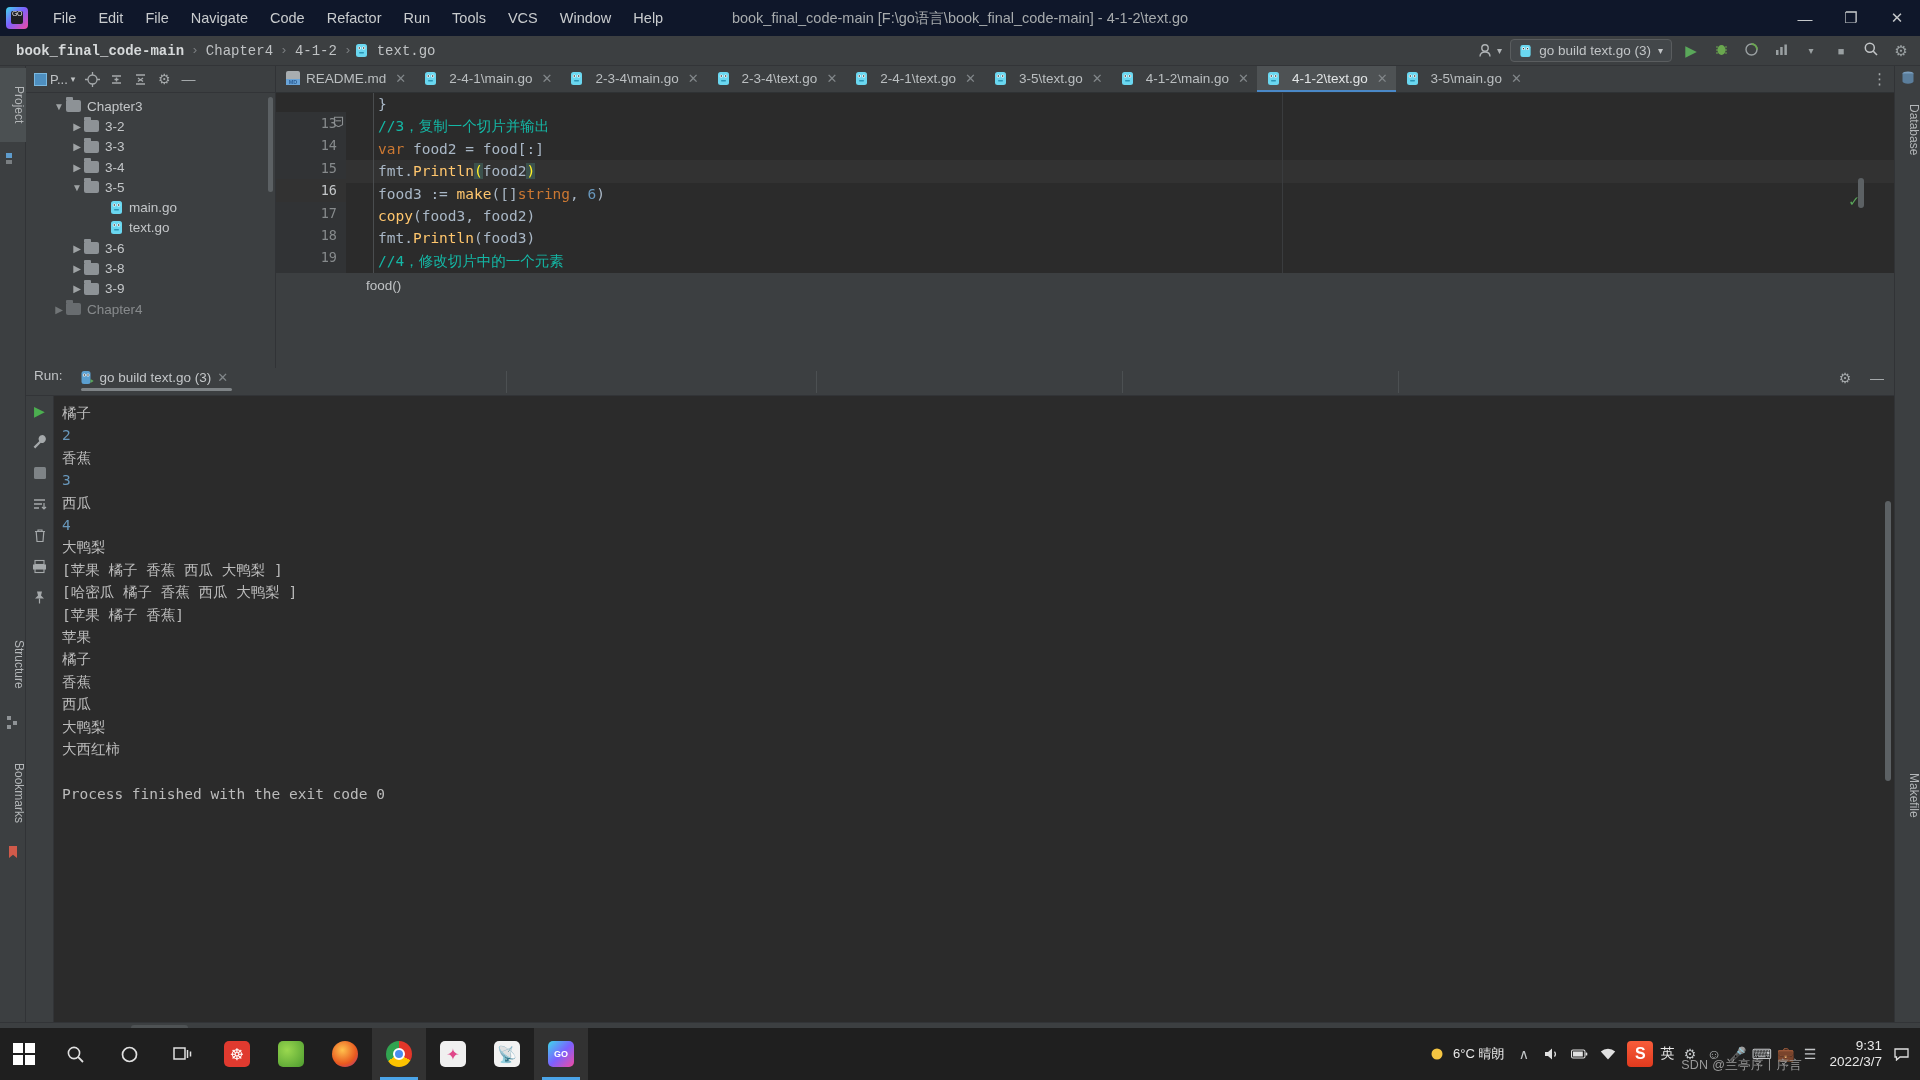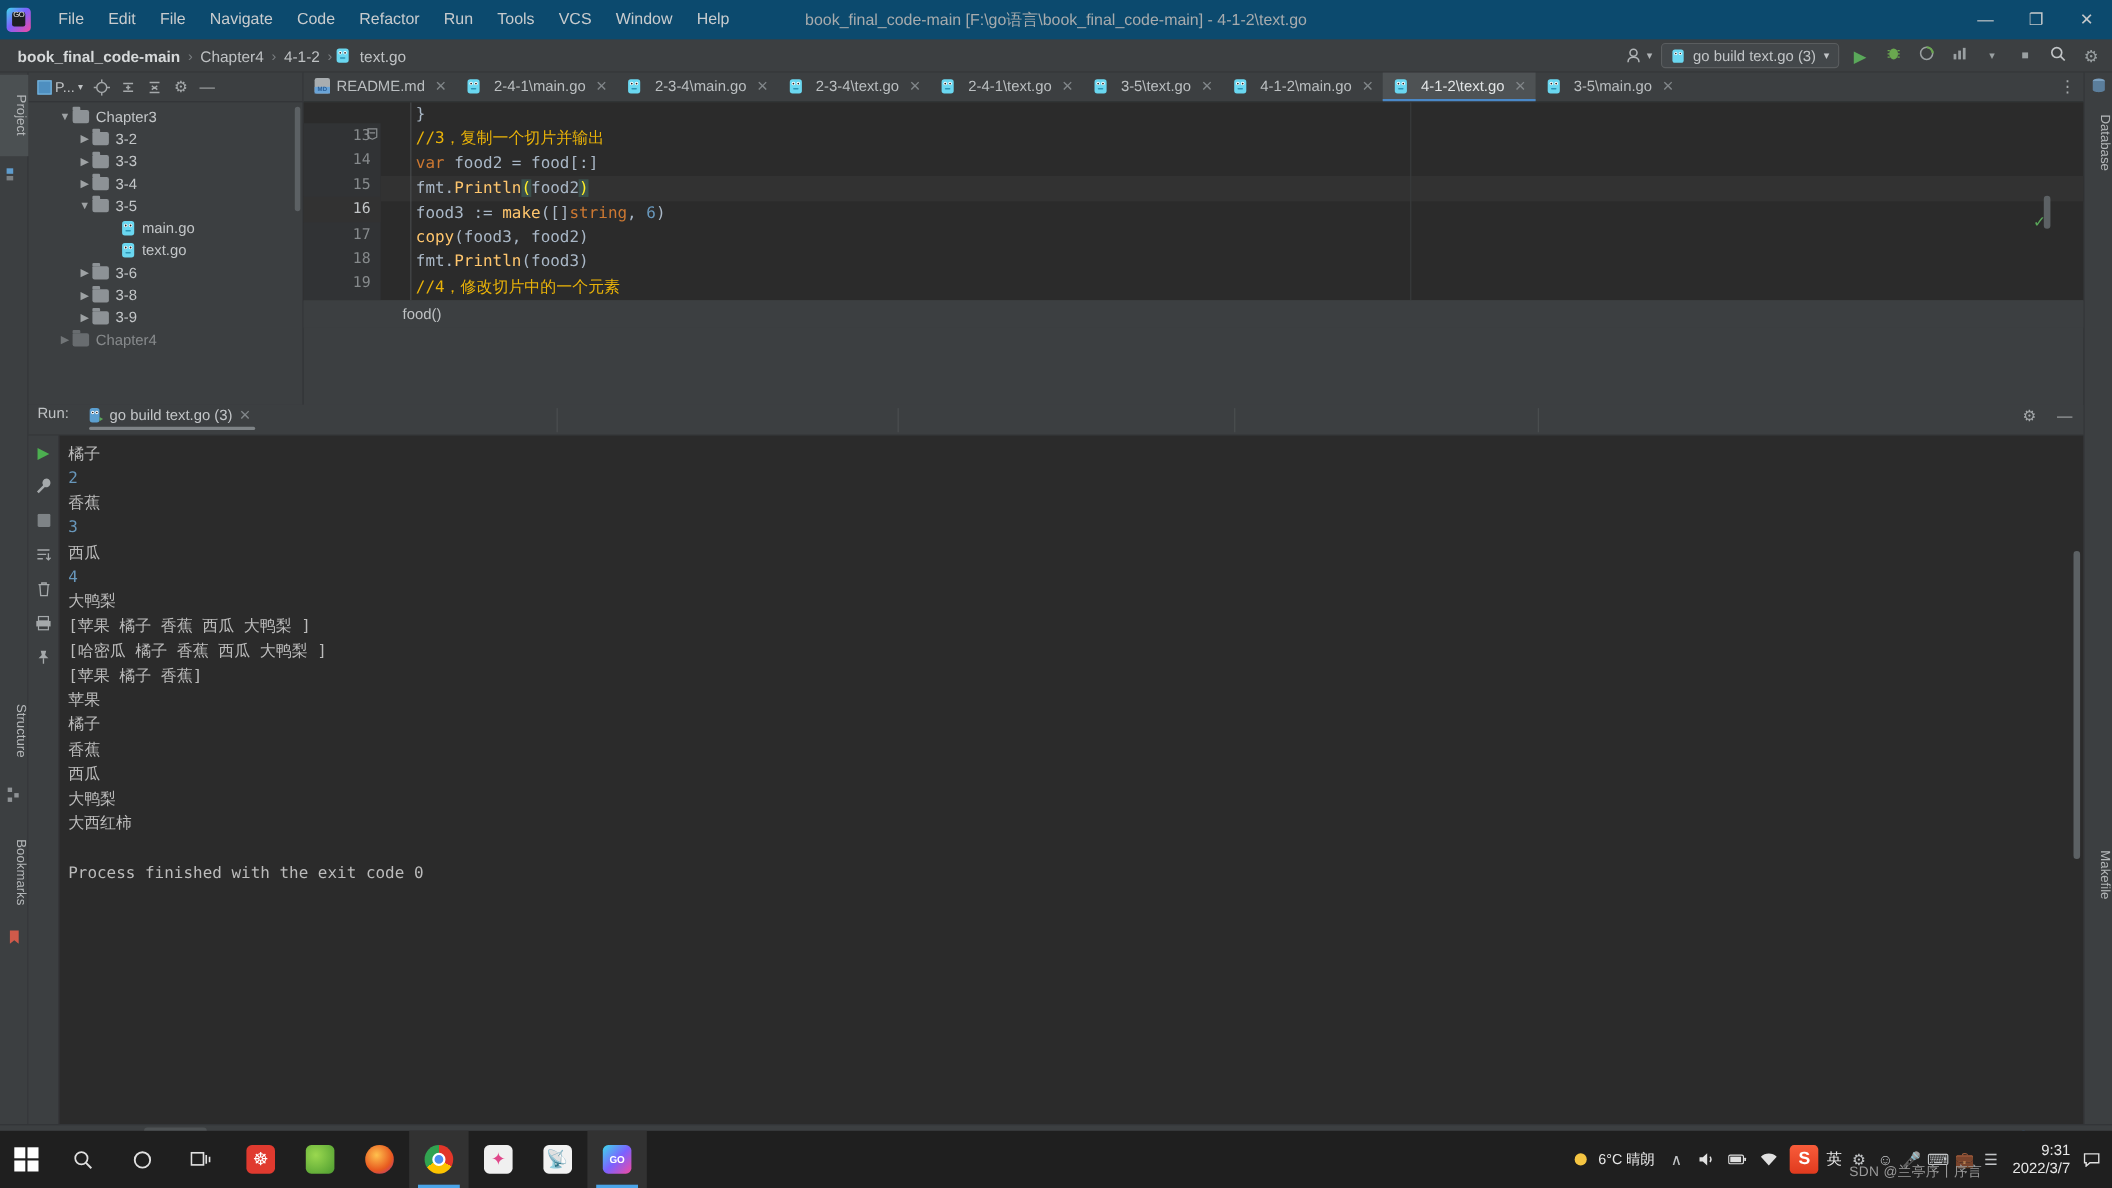--- a/index.html
+++ b/index.html
@@ -8,21 +8,21 @@
     background: #3c3f41;
     font-family: "Liberation Sans", sans-serif;
     overflow: hidden;
     -webkit-font-smoothing: antialiased;
   }
   #app { position: relative; width: 1920px; height: 1080px; }
 
   
   .titlebar {
     position: absolute; left: 0; top: 0; width: 1920px; height: 36px;
-    background: #0c4a6e; display: flex; align-items: center;
+    background: #0f172a; display: flex; align-items: center;
   }
   .logo {
     width: 22px; height: 22px; margin-left: 6px; margin-right: 8px;
     border-radius: 4px;
     background: linear-gradient(135deg,#3dd9eb 0%,#7b61ff 45%,#f24aa0 100%);
     position: relative; flex: none;
   }
   .logo::after {
     content: ""; position: absolute; left: 5px; top: 4px;
     width: 12px; height: 13px; border-radius: 2px;
@@ -50,21 +50,21 @@
     width: 46px; height: 36px; display: flex; align-items: center; justify-content: center;
     color: #c5c8ca; font-size: 15px;
   }
 
   
   .navbar {
     position: absolute; left: 0; top: 36px; width: 1920px; height: 30px;
     background: #3c3f41; display: flex; align-items: center;
     border-bottom: 1px solid #323437;
   }
-  .crumbs { display: flex; align-items: center; margin-left: 12px; }
+  .crumbs { display: flex; align-items: center; margin-left: 12px; font-family: Liberation Mono, monospace; }
   .crumb { font-size: 14px; color: #bfc2c4; padding: 0 4px; white-space: nowrap; }
   .crumb.bold { font-weight: bold; color: #d6d9da; }
   .crumb-sep { color: #7a7e80; font-size: 13px; padding: 0 3px; }
   .gofile-ico {
     width: 13px; height: 15px; margin-right: 5px; flex: none; display: inline-block;
     vertical-align: -3px;
   }
   .navright { position: absolute; right: 8px; display: flex; align-items: center; gap: 8px; }
   .avatar-ic { display:flex; align-items:center; color:#b0b4b6; font-size: 13px; gap:2px; }
   .runcfg {
@@ -170,21 +170,21 @@
   .fold-mark {
     position: absolute; left: 57px; top: 4px; width: 11px; height: 11px;
   }
   .code-area { position: absolute; left: 70px; top: 0; right: 0; height: 100%; }
   .cl {
     height: 22.4px; line-height: 22.4px; font-size: 14.5px;
     font-family: "DejaVu Sans Mono", monospace; color: #a9b7c6;
     white-space: pre; padding-left: 32px;
   }
   .cl.cur { background: #323232; }
-  .cmt { color: #eab308; }
+  .cmt { color: #14b8a6; }
   .kw  { color: #cc7832; }
   .fn  { color: #ffc66d; }
   .num { color: #6897bb; }
   .mth { color: #ffc66d; }
   .brmatch { background: #3b514d; color: #ffef28; }
   .vline {
     position: absolute; left: 1282px; top: 93px; width: 1px; height: 180px;
     background: #3a3c3e;
   }
   .ed-scroll {

